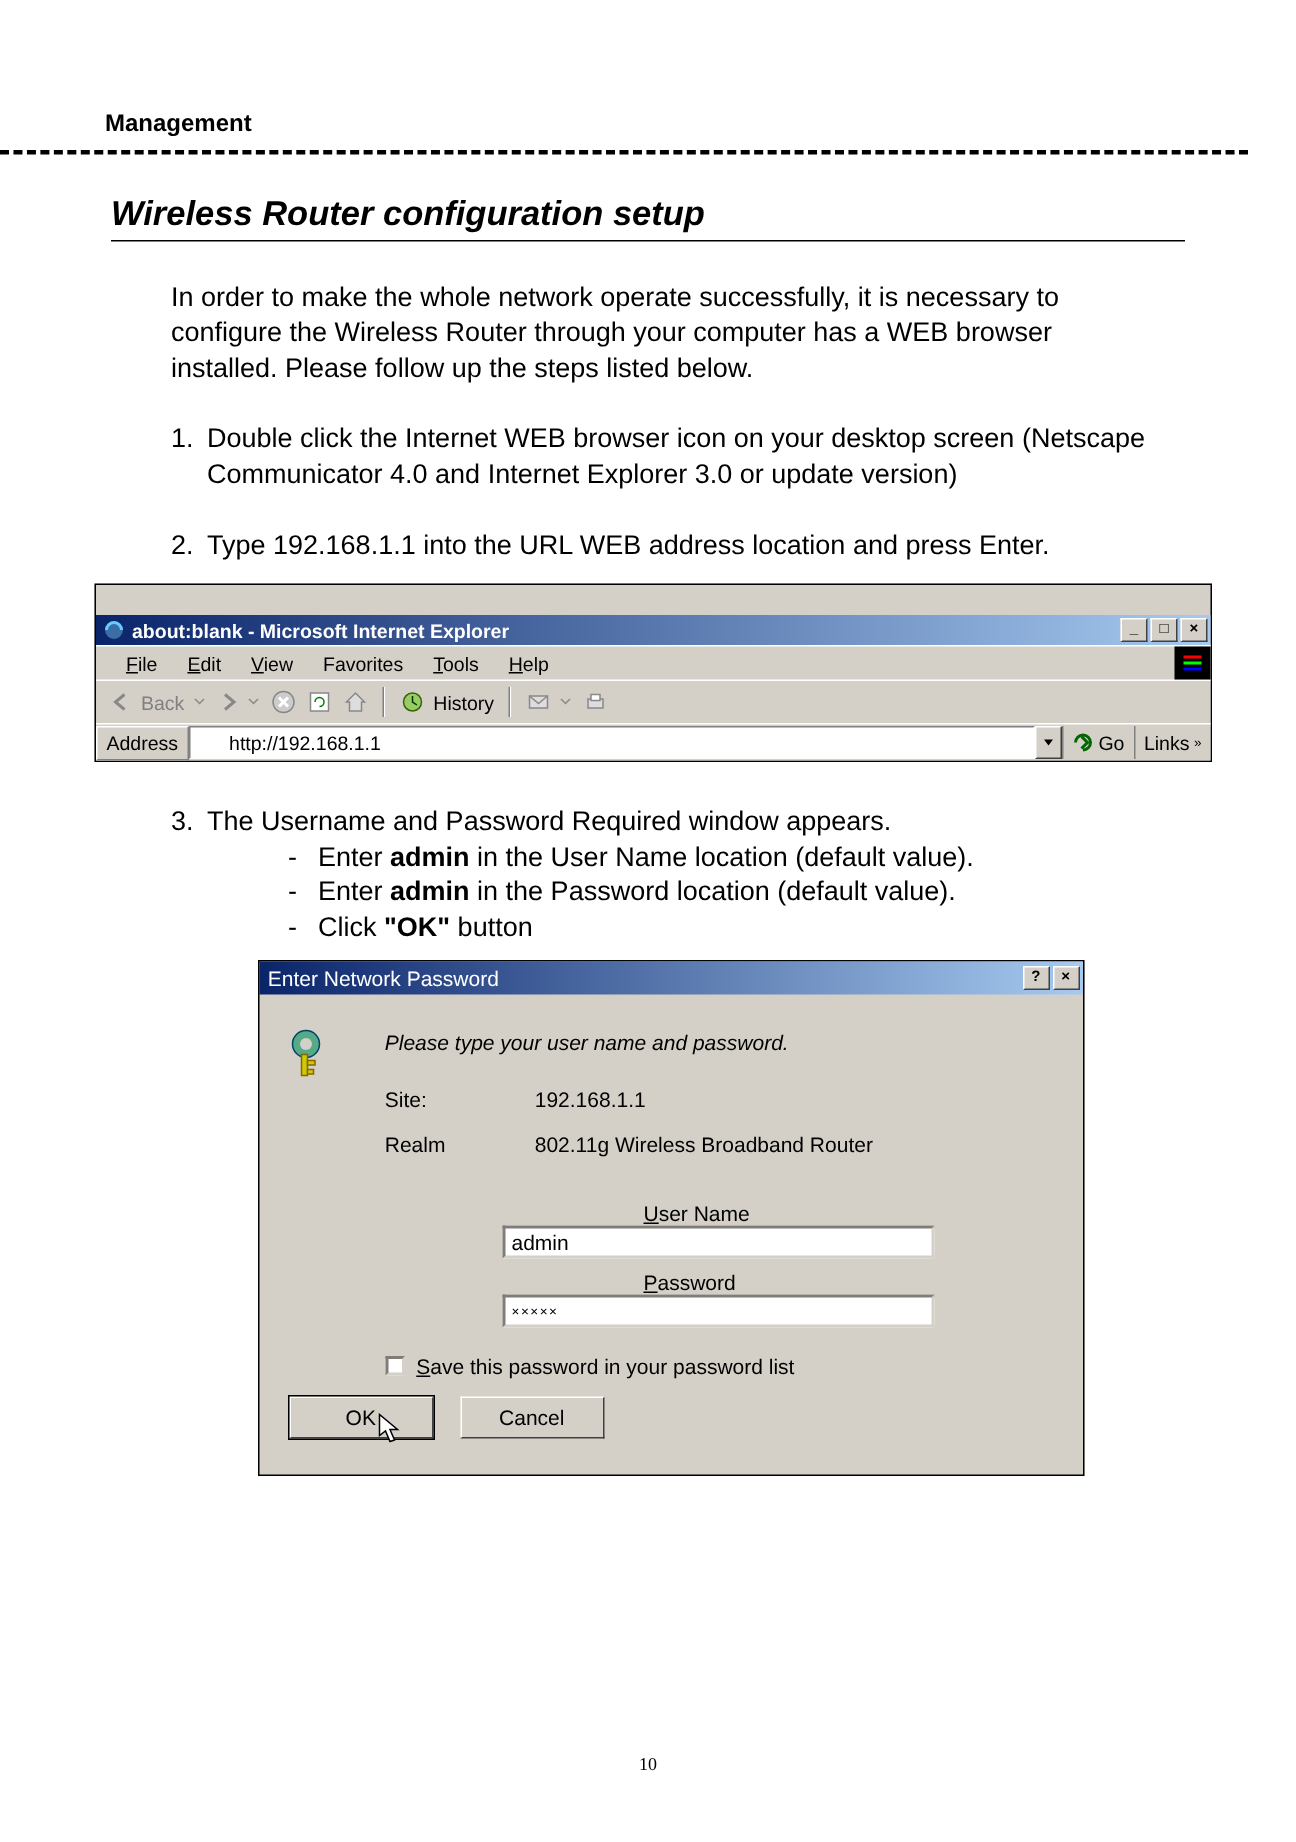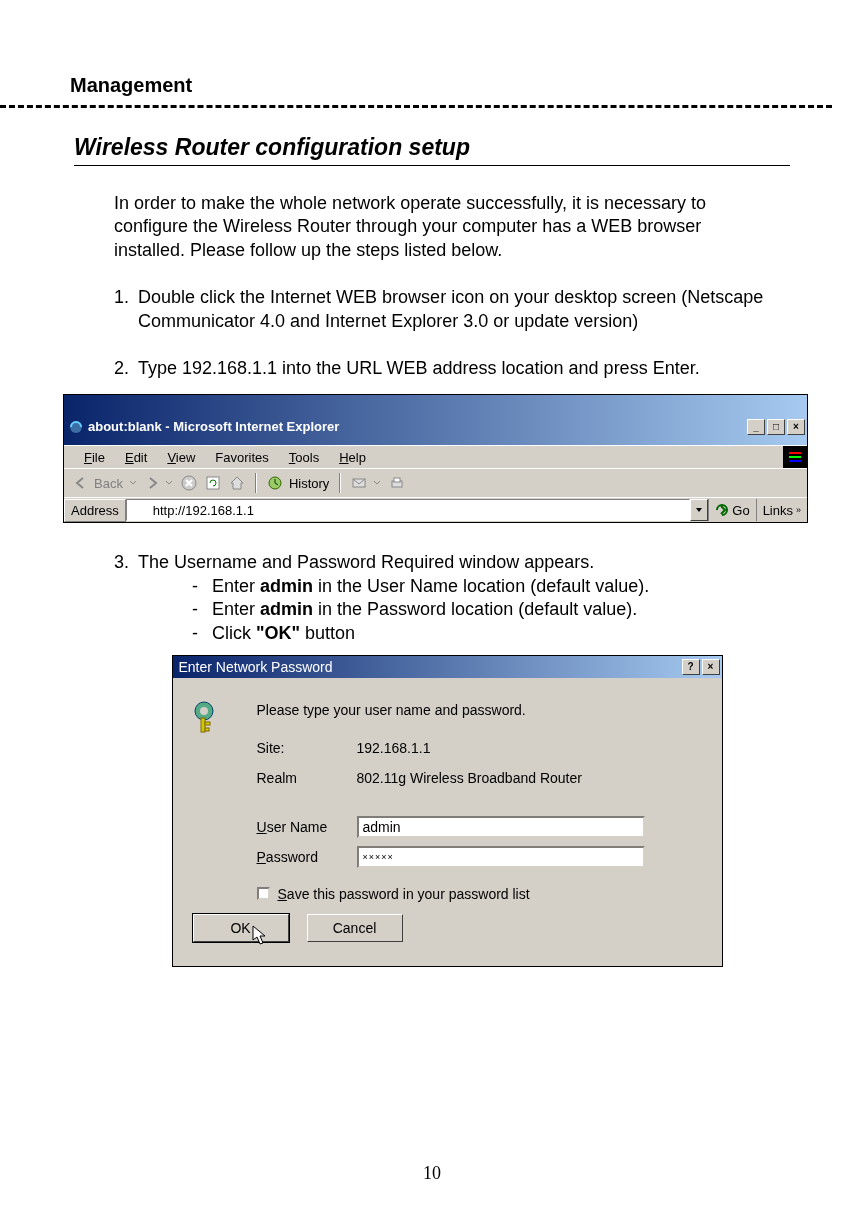--- a/index.html
+++ b/index.html
@@ -11,21 +11,21 @@
     width: 864px;
   }
   .page {
     width: 864px;
     min-height: 1228px;
     position: relative;
     box-sizing: border-box;
     padding: 74px 60px 40px 60px;
   }
   .h1 {
-    font-size: 20px;
+    font-size: 16px;
     font-weight: bold;
     margin: 0 0 8px 10px;
   }
   .dashrule {
     border: none;
     border-top: 3px dashed #000;
     margin: 0 -28px 26px -60px;
   }
   .h2 {
     font-size: 23px;
@@ -56,25 +56,26 @@
     width: 745px;
     border: 1px solid #000;
     box-sizing: border-box;
     font-family: Tahoma, Arial, sans-serif;
     font-size: 13px;
     background: #d4d0c8;
   }
   .titlebar {
     display: flex;
     align-items: center;
-    height: 37px;
+    height: 20px;
     background: linear-gradient(to right, #0a246a, #a6caf0);
     color: #fff;
     font-weight: bold;
-    padding: 13px 2px 0 4px;
+    padding: 0 2px 0 4px;
+    margin-top: 20px;
   }
   .titlebar .ie-icon { width: 16px; height: 16px; margin-right: 4px; display:flex;align-items:center;justify-content:center;}
   .titlebar .spacer { flex: 1; }
   .winbtn {
     width: 16px; height: 14px;
     background: #d4d0c8;
     border: 1px solid #fff;
     border-right-color: #404040; border-bottom-color: #404040;
     margin-left: 2px;
     display: flex; align-items: center; justify-content: center;
@@ -148,34 +149,34 @@
   .dlg-title {
     display:flex; align-items:center;
     height:22px;
     background: linear-gradient(to right, #0a246a, #a6caf0);
     color:#fff; font-weight:normal;
     padding: 0 2px 0 6px;
   }
   .dlg-title .spacer{flex:1;}
   .dlg-body { padding: 20px 20px 24px 20px; position:relative; }
   .dlg-row { display:flex; align-items:center; margin-left: 64px; }
-  .dlg-row.first { margin-top: 4px; margin-bottom: 22px; }
+  .dlg-row.first { margin-top: 4px; margin-bottom: 22px; font-style: italic; }
   .dlg-label { width: 100px; }
   .dlg-val { }
   .dlg-gap { height: 22px; }
   .dlg-input {
     width: 288px; height: 22px;
     background:#fff;
     border: 2px inset #d4d0c8;
     box-sizing: border-box;
     padding: 0 4px;
     font-family: Tahoma, Arial, sans-serif;
     font-size: 14px;
   }
-  .dlg-input-row { display:flex; align-items:center; margin-left: 64px; margin-top: 8px; }
+  .dlg-input-row { display:flex; align-items:center; margin-left: 64px; margin-top: 8px; flex-direction: column; }
   .dlg-check-row { display:flex; align-items:center; margin-left: 64px; margin-top: 18px; gap:8px; }
   .chk { width:13px; height:13px; background:#fff; border:2px inset #d4d0c8; box-sizing:border-box; }
   .dlg-btns { display:flex; gap: 18px; margin: 12px 12px 0 0; }
   .dlg-btn {
     width: 94px; height: 26px;
     background:#d4d0c8;
     border: 1px solid #fff;
     border-right-color:#404040; border-bottom-color:#404040;
     display:flex; align-items:center; justify-content:center;
     position:relative;
@@ -189,21 +190,21 @@
     position:absolute; width:18px; height:22px;
     pointer-events:none;
   }
   .underline-first::first-letter { text-decoration: underline; }
 
   .pageno {
     position: absolute;
     bottom: 44px;
     left: 0; right: 0;
     text-align: center;
-    font-size: 18px;
+    font-size: 12px;
     font-family: "Times New Roman", serif;
   }
 </style>
 </head>
 <body>
 
 <div class="page">
 
   <div class="h1">Management</div>
   <hr class="dashrule">

